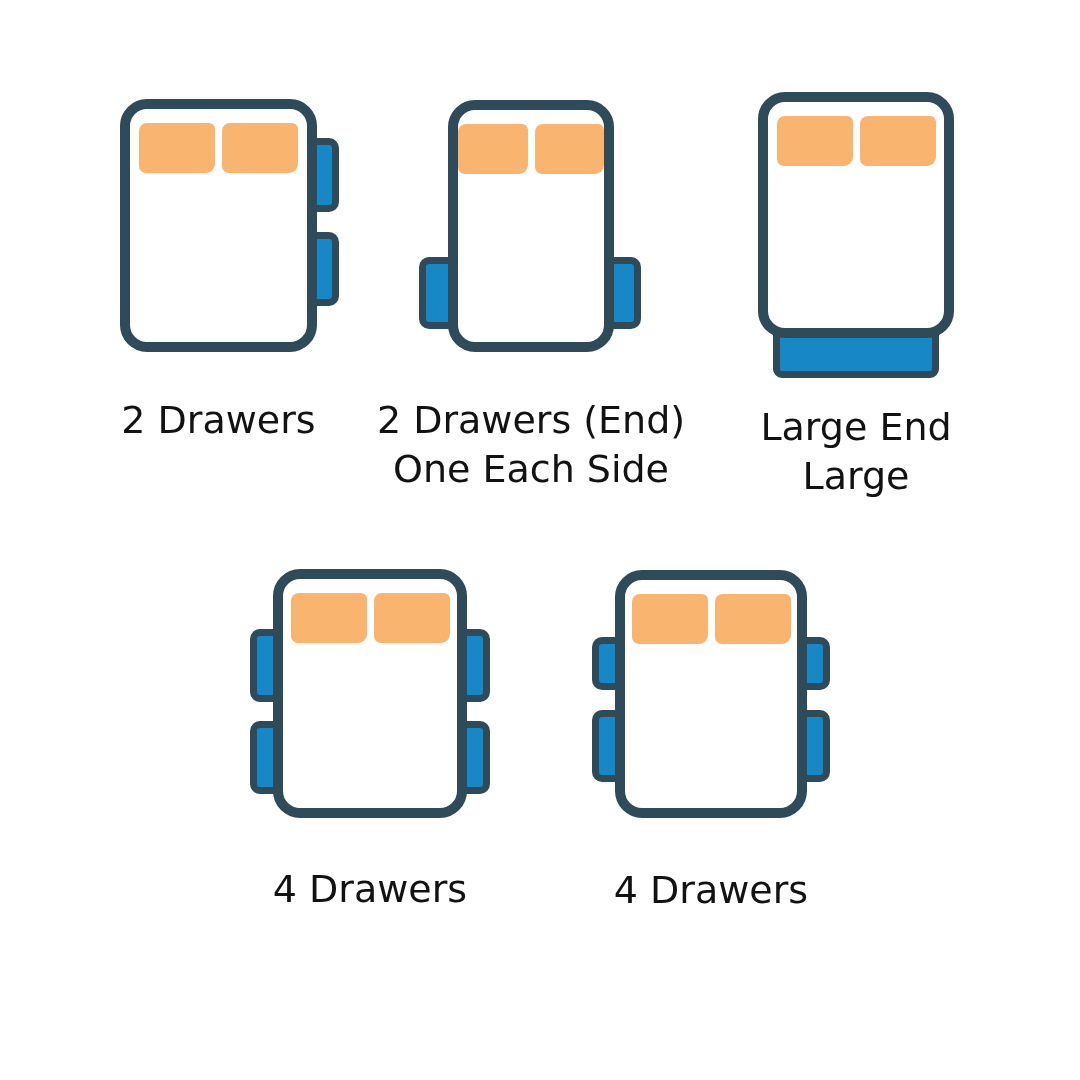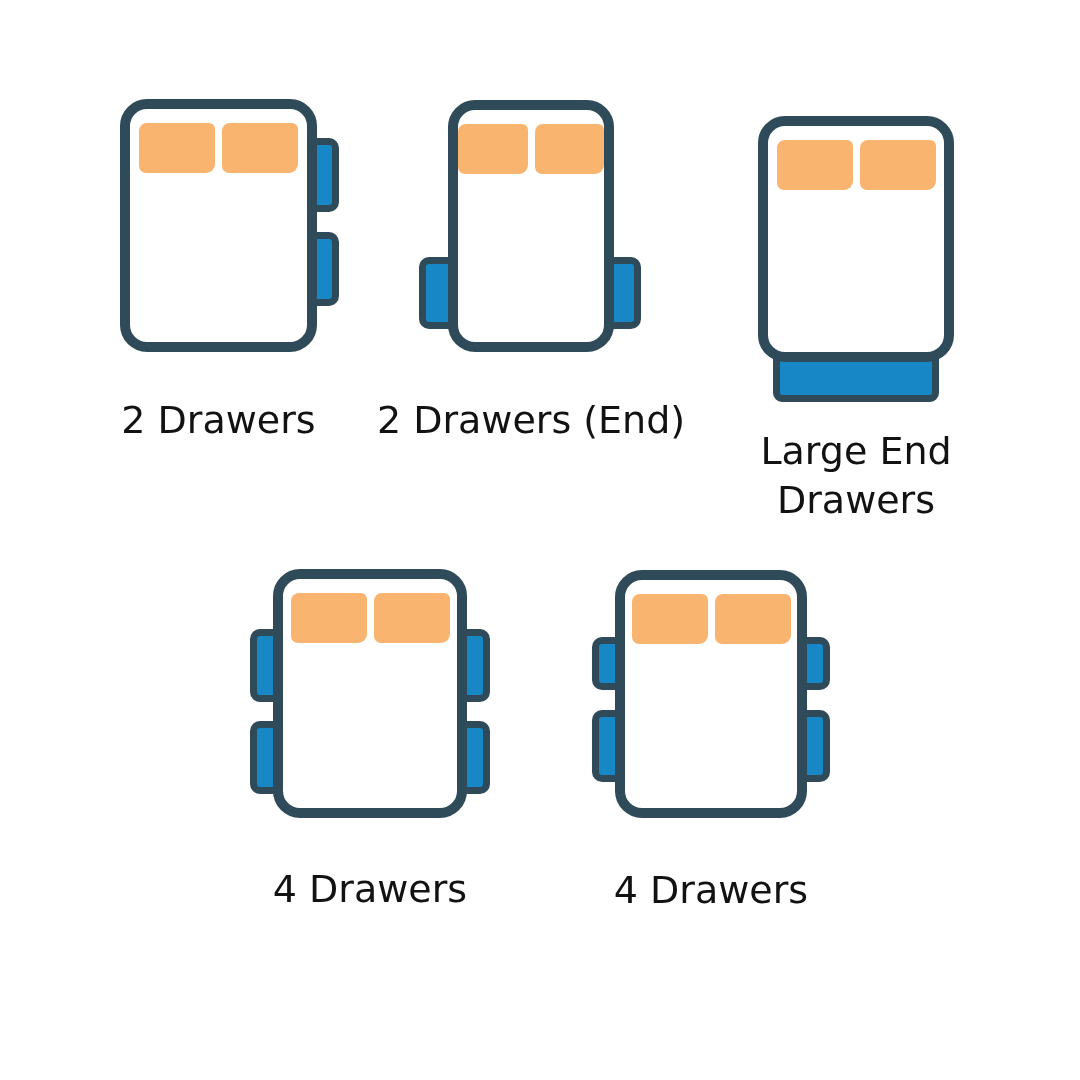--- a/index.html
+++ b/index.html
@@ -51,21 +51,21 @@
   .fig1 { left: 120px; top: 99px;  width: 197px; height: 253px; }
   .fig1 .dr1 { right: -22px; top: 39px;  height: 74px; }
   .fig1 .dr2 { right: -22px; top: 133px; height: 74px; }
 
   
   .fig2 { left: 448px; top: 100px; width: 166px; height: 252px; padding-left: 21px; }
   .fig2 .dl1 { left: -29px;  top: 157px; width: 44px; height: 72px; }
   .fig2 .dr1 { right: -27px; top: 157px; width: 44px; height: 72px; }
 
   
-  .fig3 { left: 758px; top: 92px;  width: 196px; height: 246px; margin-top: 24px; }
+  .fig3 { left: 758px; top: 92px;  width: 196px; height: 246px; }
   .fig3 .de1 { left: 50%; transform: translateX(-50%);
                bottom: -40px; width: 166px; height: 72px; border-radius: 9px; }
 
   
   .fig4 { left: 273px; top: 569px; width: 194px; height: 249px; }
   .fig4 .dl1 { left: -23px;  top: 60px;  height: 73px; }
   .fig4 .dl2 { left: -23px;  top: 152px; height: 73px; }
   .fig4 .dr1 { right: -23px; top: 60px;  height: 73px; }
   .fig4 .dr2 { right: -23px; top: 152px; height: 73px; }
 
@@ -113,32 +113,33 @@
 
   <div class="fig fig2">
     <div class="drawer dl1"></div>
     <div class="drawer dr1"></div>
     <div class="bed">
       <div class="pillow"></div>
       <div class="pillow"></div>
     </div>
     <div class="caption">
       <div>2 Drawers (End)</div>
+      <div>One Each Side</div>
     </div>
   </div>
 
   <div class="fig fig3">
     <div class="drawer de1"></div>
     <div class="bed">
       <div class="pillow"></div>
       <div class="pillow"></div>
     </div>
     <div class="caption">
       <div>Large End</div>
-      <div>Drawers</div>
+      <div>Large</div>
     </div>
   </div>
 
   <div class="fig fig4">
     <div class="drawer dl1"></div>
     <div class="drawer dl2"></div>
     <div class="drawer dr1"></div>
     <div class="drawer dr2"></div>
     <div class="bed">
       <div class="pillow"></div>

